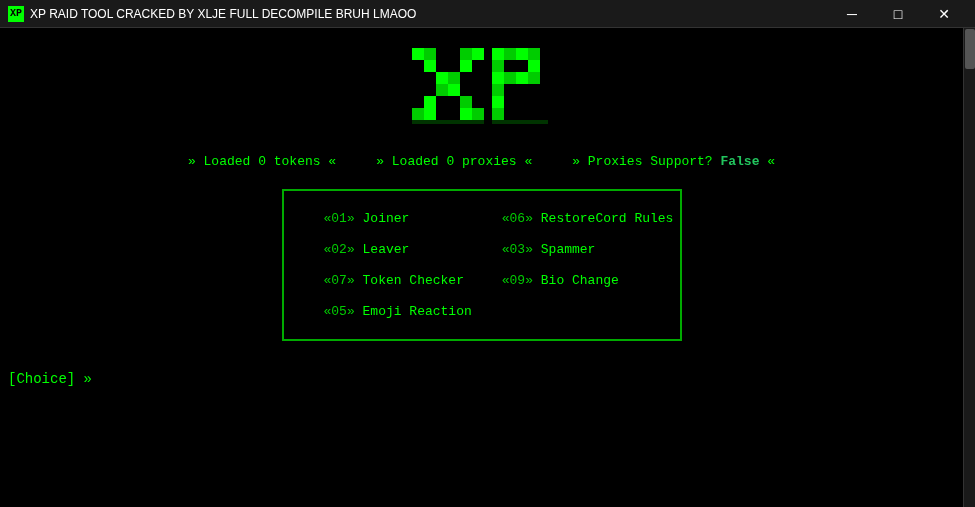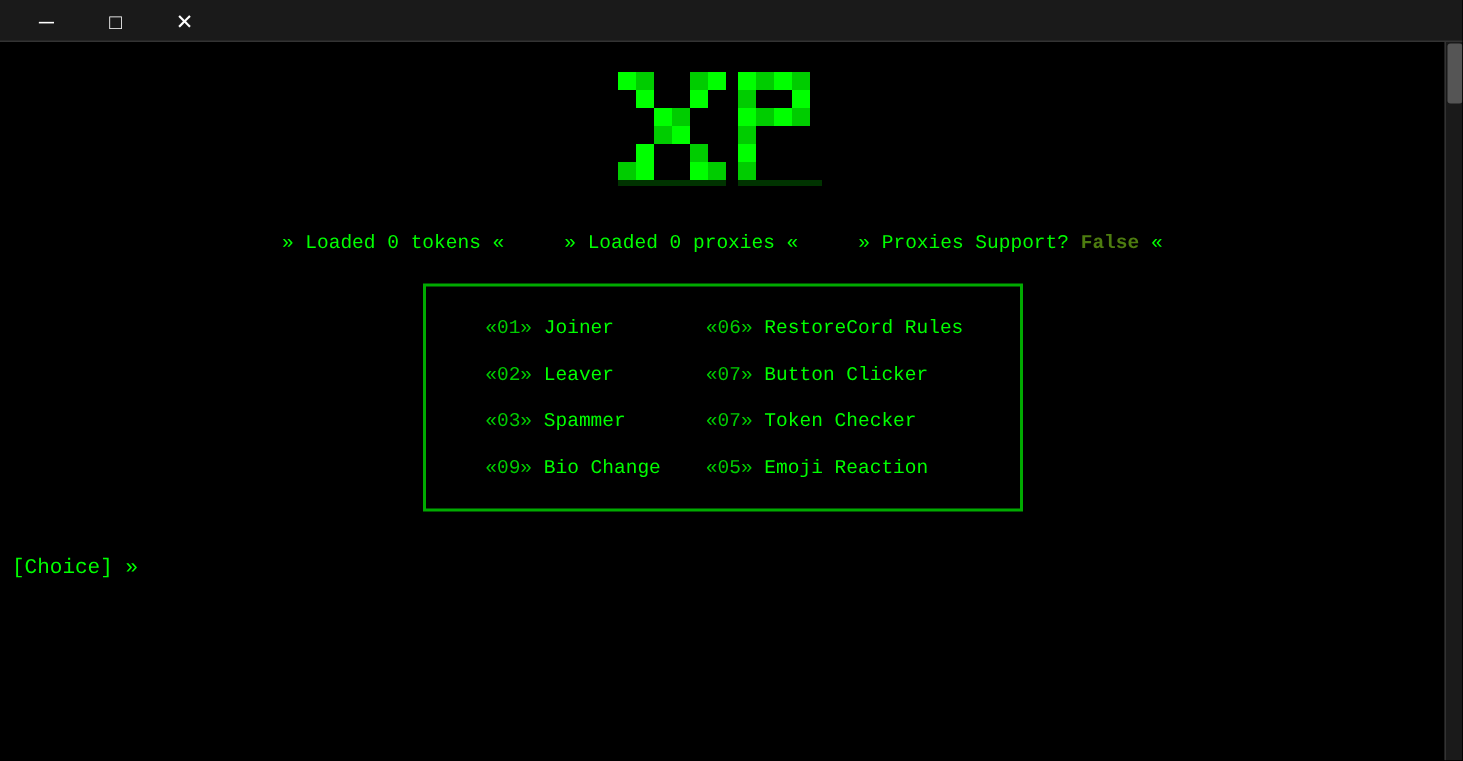--- a/index.html
+++ b/index.html
@@ -115,21 +115,21 @@
       color: #00ff00;
       flex-wrap: wrap;
       justify-content: center;
     }
 
     .stats-item {
       white-space: nowrap;
     }
 
     .highlight-false {
-      color: #4d7c0f;
+      color: #22c55e;
       font-weight: bold;
     }
 
     
     .menu-box {
       border: 2px solid #00aa00;
       padding: 20px 40px;
       width: 400px;
       margin-bottom: 20px;
     }
@@ -169,20 +169,26 @@
     }
 
     .xp-svg {
       display: block;
     }
   </style>
 </head>
 <body>
 
 <div class="title-bar">
+  <div class="title-bar-left">
+    <div class="title-bar-icon">
+      <span>XP</span>
+    </div>
+    <span class="title-bar-text">XP RAID TOOL CRACKED BY XLJE FULL DECOMPILE BRUH LMAOO</span>
+  </div>
   <div class="title-bar-controls">
     <button class="title-bar-btn">─</button>
     <button class="title-bar-btn">□</button>
     <button class="title-bar-btn close">✕</button>
   </div>
 </div>
 
 <div class="main-area">
   <div class="content">
 
@@ -242,23 +248,20 @@
         <div class="menu-item">
           <span class="menu-num">«01»</span>&nbsp;<span>Joiner</span>
         </div>
         <div class="menu-item">
           <span class="menu-num">«06»</span>&nbsp;<span>RestoreCord Rules</span>
         </div>
         <div class="menu-item">
           <span class="menu-num">«02»</span>&nbsp;<span>Leaver</span>
         </div>
         <div class="menu-item">
-          <span class="menu-num">«07»</span>&nbsp;<span>Button Clicker</span>
-        </div>
-        <div class="menu-item">
           <span class="menu-num">«03»</span>&nbsp;<span>Spammer</span>
         </div>
         <div class="menu-item">
           <span class="menu-num">«07»</span>&nbsp;<span>Token Checker</span>
         </div>
         <div class="menu-item">
           <span class="menu-num">«09»</span>&nbsp;<span>Bio Change</span>
         </div>
         <div class="menu-item">
           <span class="menu-num">«05»</span>&nbsp;<span>Emoji Reaction</span>

